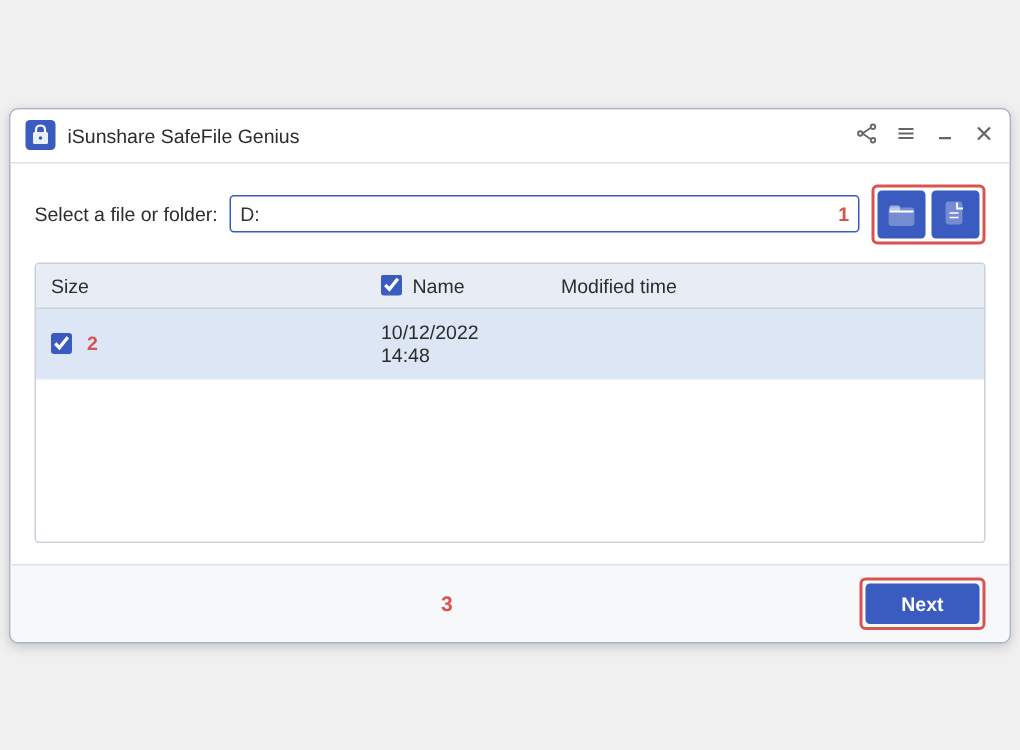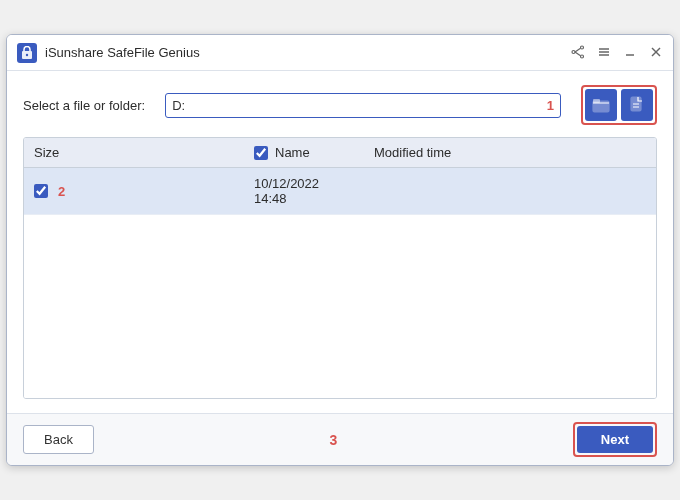--- a/index.html
+++ b/index.html
@@ -8,21 +8,21 @@
       height: 500px;
       font-family: 'Segoe UI', Arial, sans-serif;
       font-size: 13px;
       background: #f0f0f0;
       display: flex;
       align-items: center;
       justify-content: center;
     }
     .window {
       width: 668px;
-      height: 432px;
+      height: 357px;
       background: #ffffff;
       border: 1px solid #aab4c8;
       border-radius: 6px;
       display: flex;
       flex-direction: column;
       overflow: hidden;
       box-shadow: 0 2px 8px rgba(0,0,0,0.18);
     }
     
     .titlebar {
@@ -71,21 +71,21 @@
       padding: 14px 16px;
       display: flex;
       flex-direction: column;
       gap: 12px;
     }
 
     
     .select-row {
       display: flex;
       align-items: center;
-      gap: 20px;
+      gap: 8px;
     }
     .select-label {
       white-space: nowrap;
       color: #2c2c2c;
       font-size: 13px;
     }
     .select-input-wrap {
       flex: 1;
       position: relative;
       border: 1px solid #3a5bbf;
@@ -336,19 +336,18 @@
             <input type="checkbox" class="file-checkbox" checked="" style="">
             <span class="step-num">2</span>
           </div>
           <div class="table-cell">10/12/2022 14:48</div>
         </div>
       </div>
     </div>
   </div>
 
   <div class="footer">
-    <button class="back-btn">Back</button>
     <span class="footer-step">3</span>
     <div class="next-btn-wrap">
       <button class="next-btn">Next</button>
     </div>
   </div>
 </div>
 
 </body></html>

